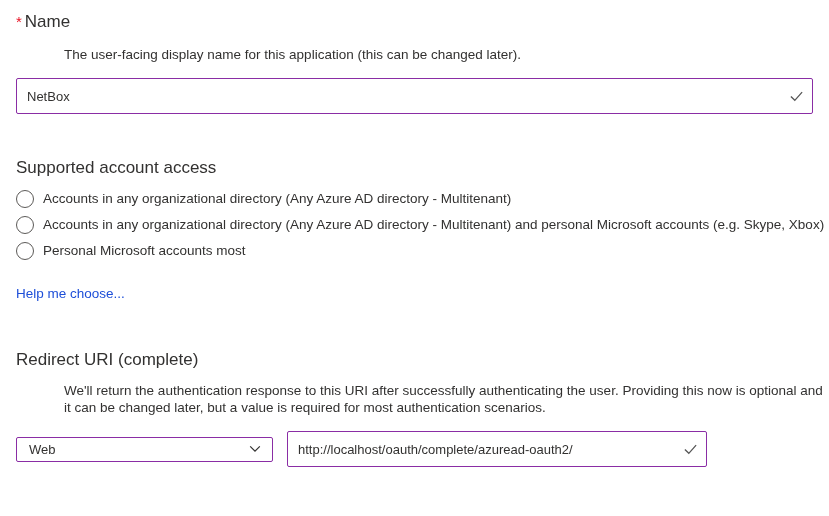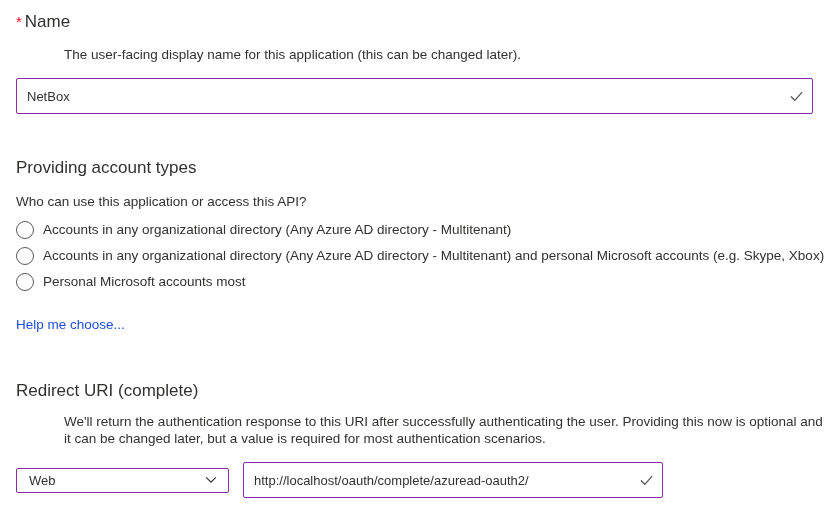--- a/index.html
+++ b/index.html
@@ -96,21 +96,21 @@
   .redirect-desc { margin-top: 12px; }
 
   .uri-row {
     margin-top: 15px;
     display: flex;
     gap: 14px;
     align-items: center;
   }
   .platform-select {
     position: relative;
-    width: 213px;
+    width: 257px;
     height: 25px;
     border: 1.5px solid #8a2da5;
     border-radius: 2px;
     background: #fff;
     display: flex;
     align-items: center;
     padding-left: 12px;
     font-size: 13px;
     color: #323130;
     cursor: pointer;
@@ -138,22 +138,21 @@
       <input class="text-input" type="text" value="NetBox" style="">
       <span class="check-icon">
         <svg viewBox="0 0 16 16" width="15" height="15">
             <path d="M2 8.5 L6.2 12.6 L14 3.8" stroke="#575757" stroke-width="1.4" fill="none"></path>
           </svg>
       </span>
     </div>
   </div>
 
   <div class="account-section">
-    <div class="section-heading">Providing account types</div>
-    <div class="question">Who can use this application or access this API?</div>
+    <div class="section-heading">Supported account access</div>
 
     <div class="radio-group">
       <label class="radio-row">
         <span class="radio-circle">
             <span class="radio-dot"></span>
           </span>
         <span class="radio-label">Accounts in any organizational directory (Any Azure AD directory - Multitenant)</span>
       </label>
       <label class="radio-row">
         <span class="radio-circle">

